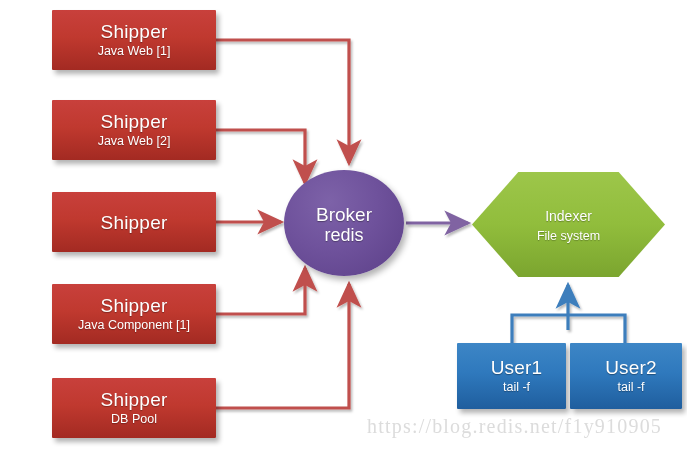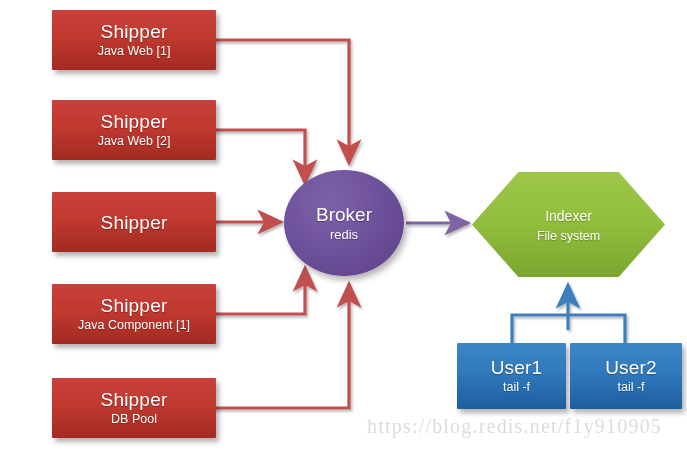--- a/index.html
+++ b/index.html
@@ -84,21 +84,21 @@
     justify-content: center;
     color: #ffffff;
     text-align: center;
   }
   #broker .title {
     font-size: 19px;
     line-height: 22px;
     text-shadow: 0 1px 1px rgba(0,0,0,0.35);
   }
   #broker .sub {
-    font-size: 13px;
+    font-size: 18px;
     line-height: 16px;
     margin-top: 1px;
     text-shadow: 0 1px 1px rgba(0,0,0,0.30);
   }
 
   
   #indexer {
     position: absolute;
     left: 472px;
     top: 172px;

